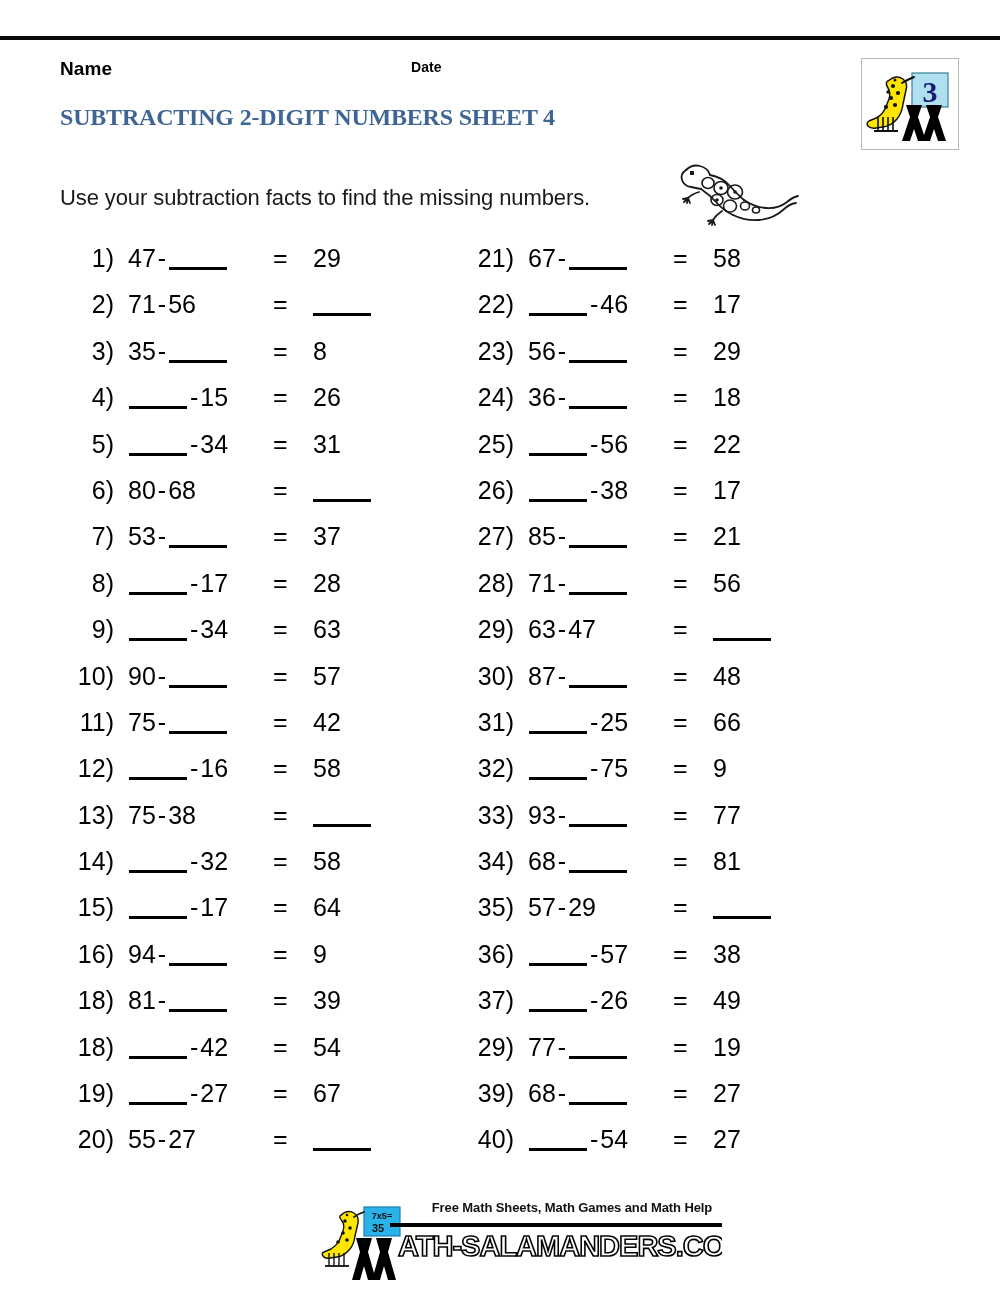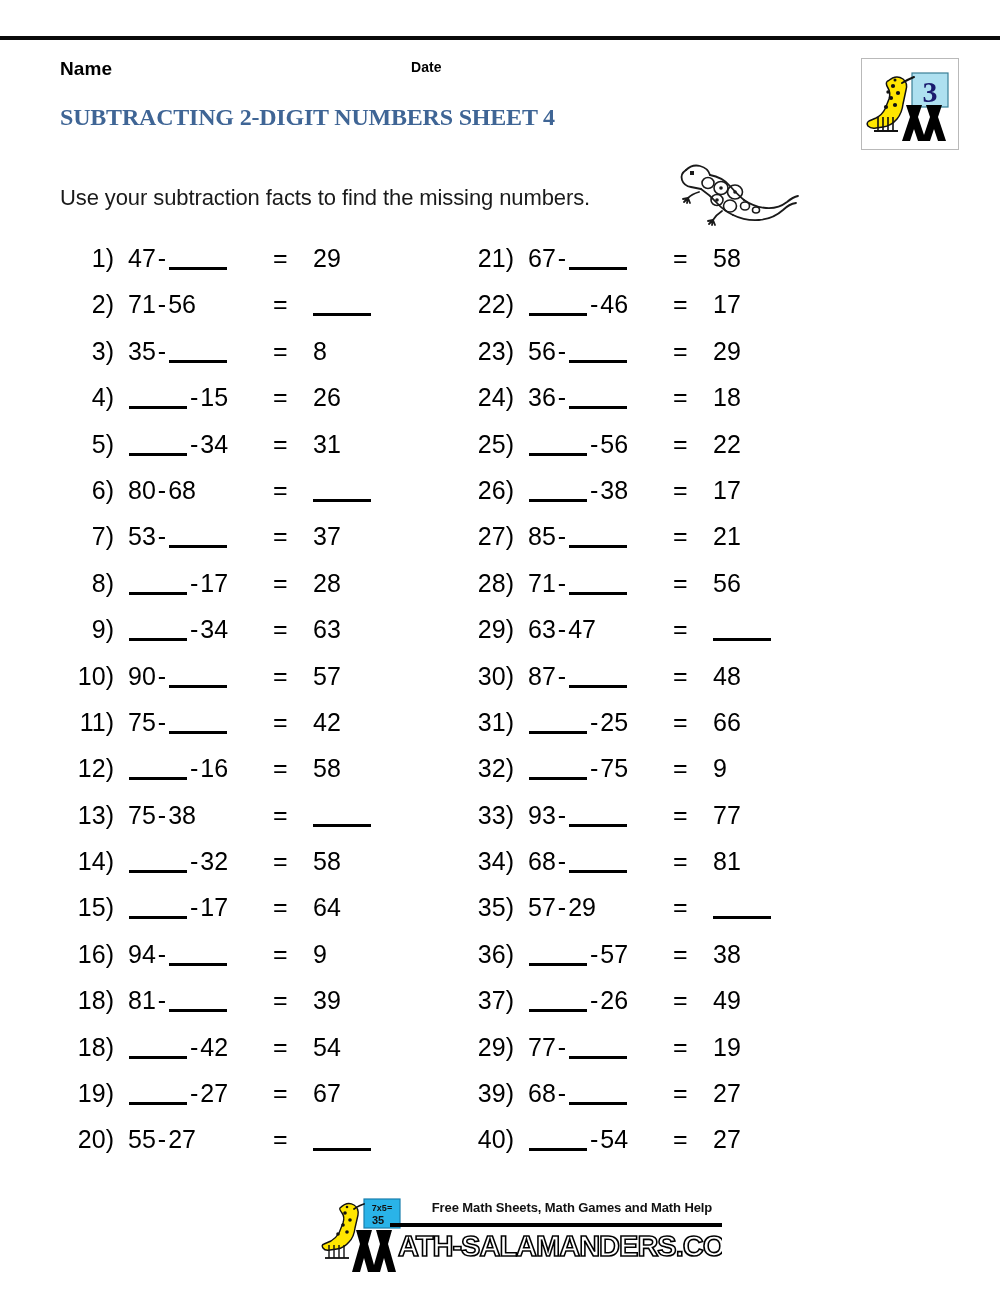--- a/index.html
+++ b/index.html
@@ -166,21 +166,21 @@
   .footer {
     position: absolute;
     left: 318px;
     top: 1192px;
     width: 400px;
     height: 78px;
   }
   .footer-mascot {
     position: absolute;
     left: 0;
-    top: 4px;
+    top: 12px;
     width: 118px;
     height: 78px;
   }
   .footer-tagline {
     position: absolute;
     left: 104px;
     top: 8px;
     width: 300px;
     text-align: center;
     font-size: 13px;

